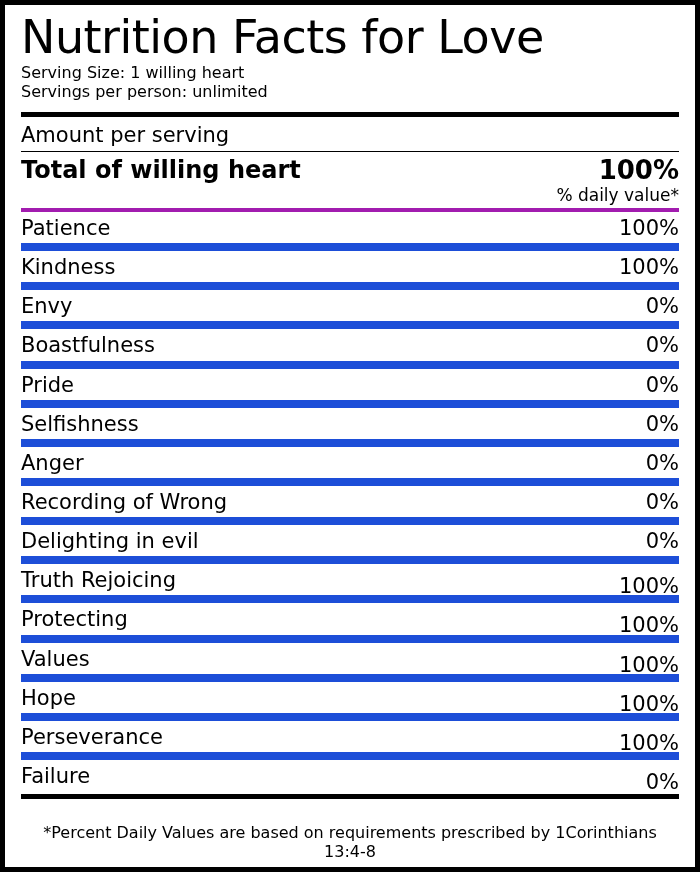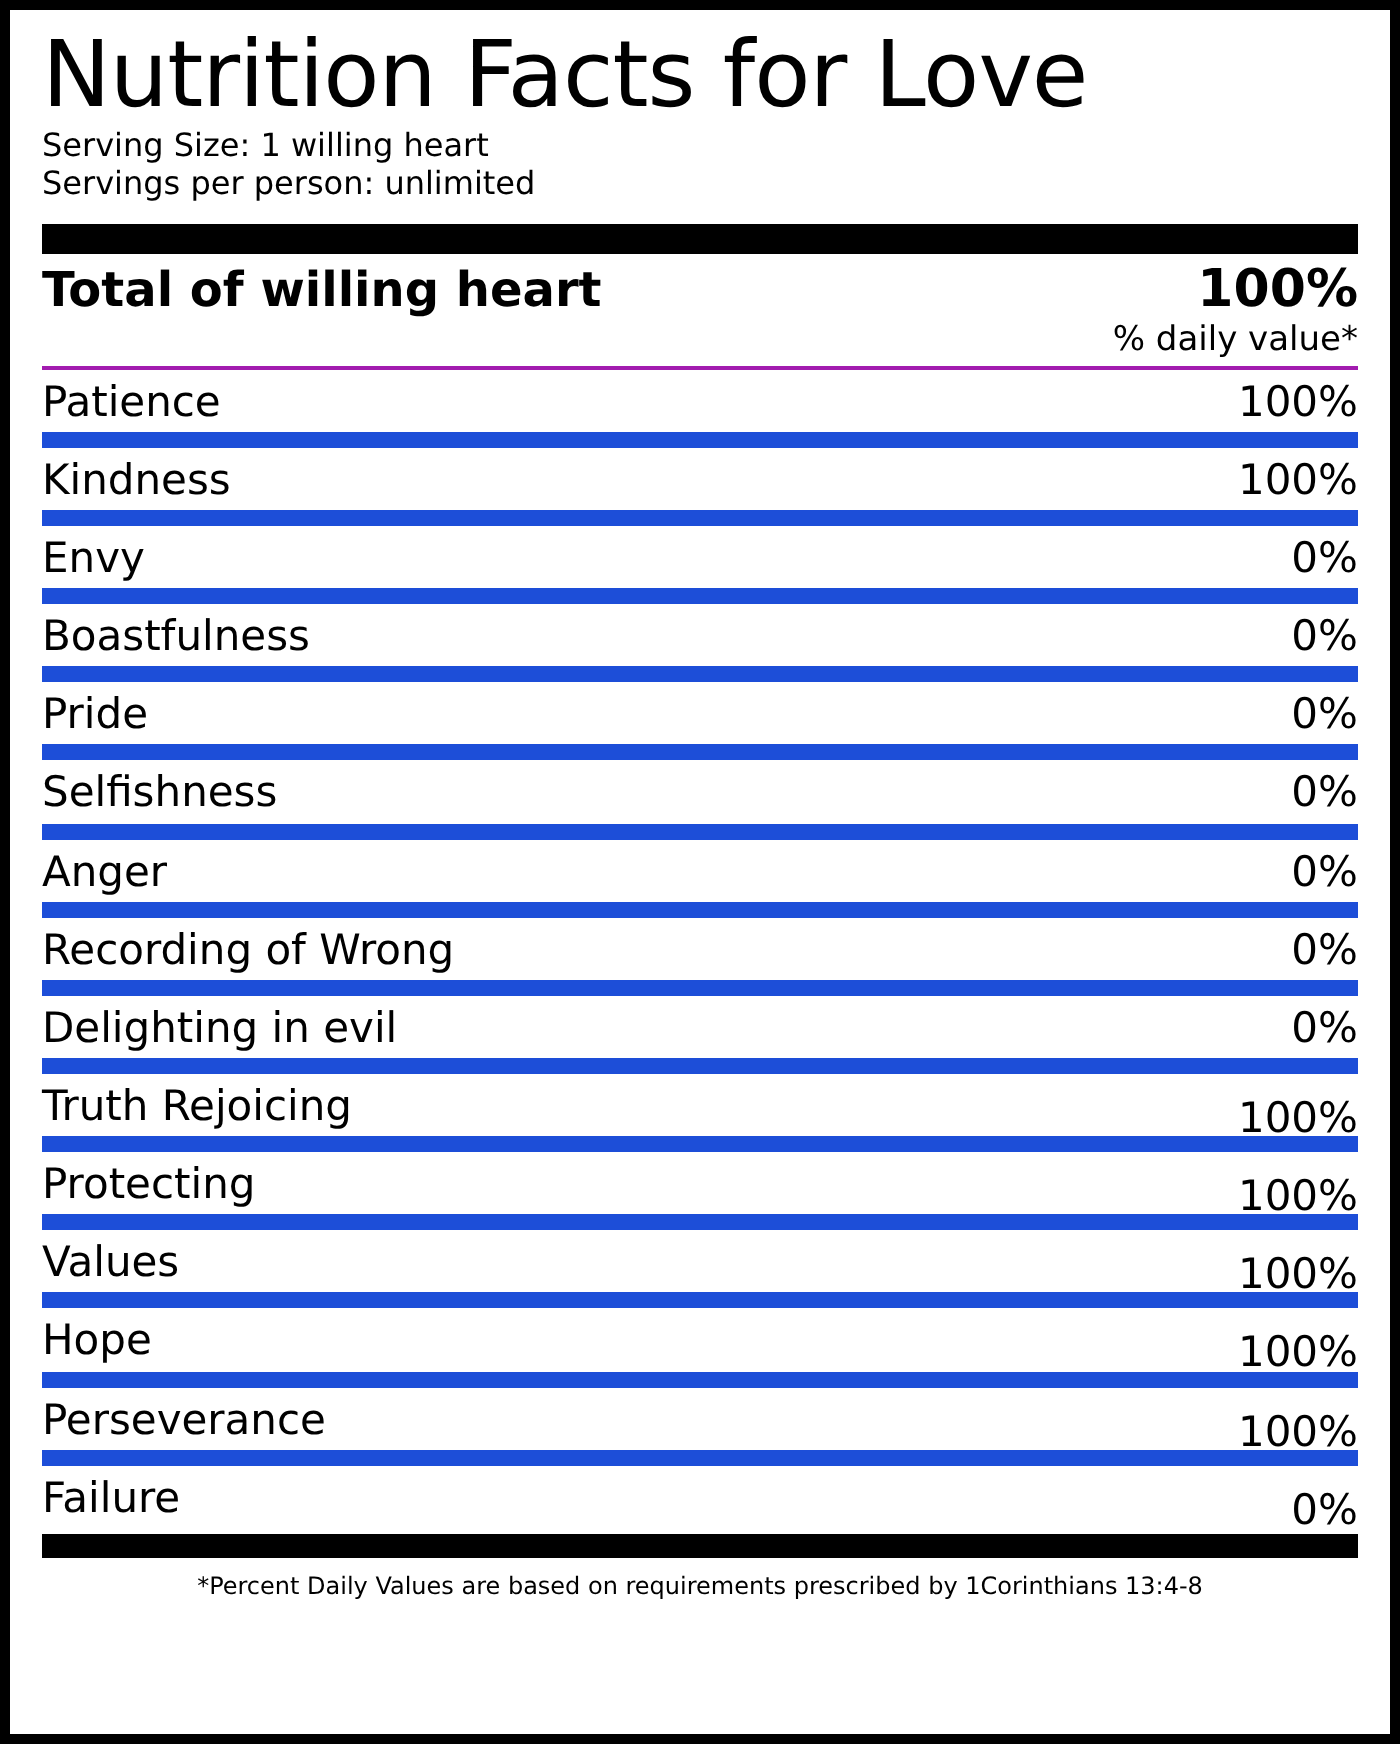--- a/index.html
+++ b/index.html
@@ -86,21 +86,21 @@
   }
 
   .nutrient-row {
     display: flex;
     align-items: baseline;
     justify-content: space-between;
     padding: 4px 0 3px 0;
     border-top: 8px solid #1d4ed8;
   }
   .nutrient-row:first-child {
-    border-top: 2px solid #a21caf;
+    border-top: 4px solid #a21caf;
   }
   .nutrient-name {
     font-size: 21px;
     line-height: 1.15;
   }
   .nutrient-value {
     font-size: 21px;
     line-height: 1.15;
   }
   .nutrient-row.low-value .nutrient-value {
@@ -109,37 +109,38 @@
     top: 6px;
   }
 
   .footer-bar {
     height: 12px;
     background: #000000;
     margin-top: 3px;
   }
 
   .footnote {
-    font-size: 12px;
+    font-size: 16px;
     text-align: center;
-    padding-top: 7px;
+    padding-top: 24px;
   }
 </style>
 </head>
 <body>
 
 <div class="label">
 
   <div class="title">Nutrition Facts for Love</div>
 
   <div class="serving-line">Serving Size: 1 willing heart</div>
   <div class="serving-line">Servings per person: unlimited</div>
 
   <div class="thick-bar"></div>
 
+  <div class="amount-line">Amount per serving</div>
 
   <div class="rule-med"></div>
 
   <div class="total-row">
     <span class="total-label">Total of willing heart</span>
     <span class="total-value">100%</span>
   </div>
 
   <div class="daily-note">% daily value*</div>
 

